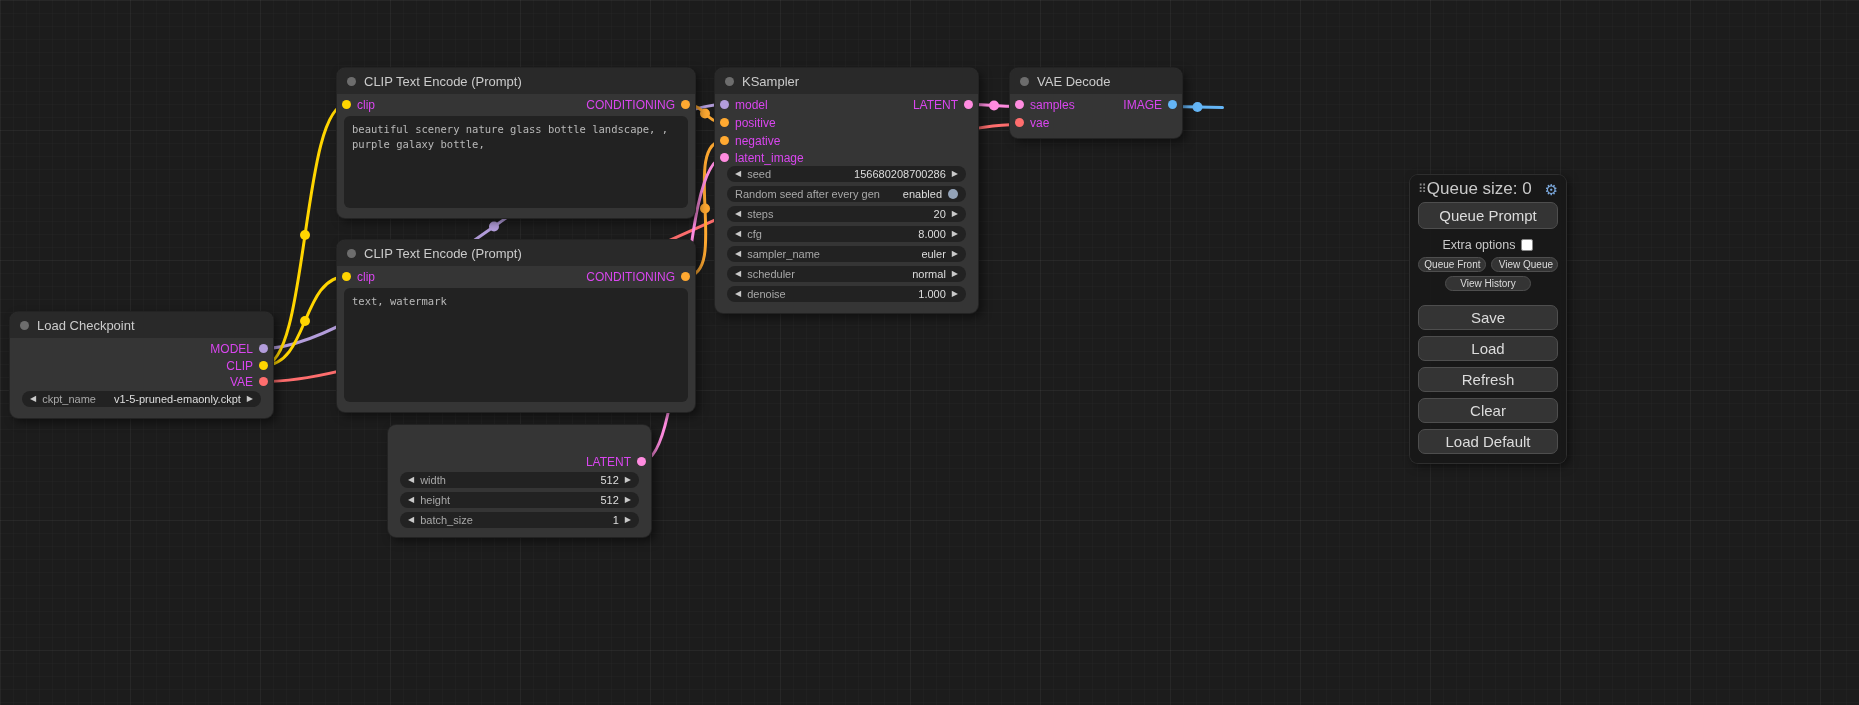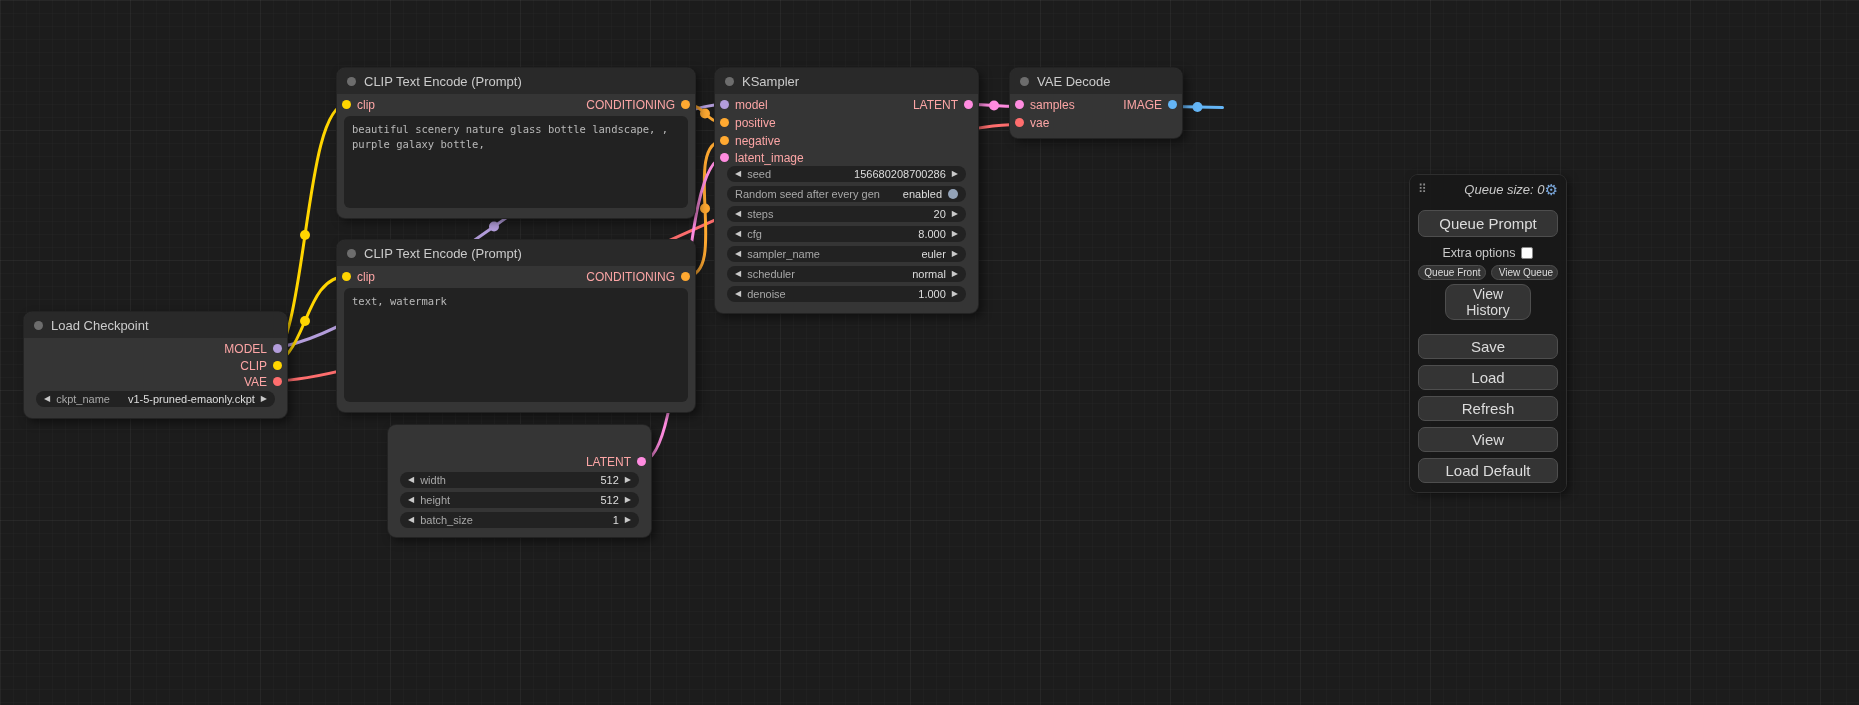--- a/index.html
+++ b/index.html
@@ -26,21 +26,21 @@
   .node{
     position:absolute;z-index:2;background:#353535;border-radius:8px;
     box-shadow:0 0 0 1px #232323, 4px 4px 10px rgba(0,0,0,.5);
   }
   .node-title{
     height:26px;background:#292929;border-radius:8px 8px 0 0;
     display:flex;align-items:center;gap:8px;padding:0 10px;
     color:#cbcbcb;font-size:13px;
   }
   .title-dot{width:9px;height:9px;border-radius:50%;background:#6d6d6d;flex:0 0 auto;}
-  .slot{position:absolute;height:17px;display:flex;align-items:center;gap:6px;color:#fca5a5;font-size:12px;}
+  .slot{position:absolute;height:17px;display:flex;align-items:center;gap:6px;color:#d946ef;font-size:12px;}
   .slot.in{left:5px;}
   .slot.out{right:5px;}
   .dot{width:9px;height:9px;border-radius:50%;flex:0 0 auto;}
   .dot.model{background:var(--model);} .dot.clip{background:var(--clip);}
   .dot.vae{background:var(--vae);} .dot.cond{background:var(--conditioning);}
   .dot.latent{background:var(--latent);} .dot.image{background:var(--image);}
 
   .widget{
     position:absolute;left:12px;right:12px;height:16px;background:#222;border-radius:8px;
     display:flex;align-items:center;gap:6px;padding:0 8px;font-size:11px;box-sizing:border-box;
@@ -56,34 +56,34 @@
     padding:6px 8px;resize:none;box-sizing:border-box;outline:none;
   }
 
   .qpanel{
     position:absolute;z-index:3;left:1410px;top:175px;width:156px;
     background:rgba(24,24,24,0.95);border-radius:8px;box-shadow:0 0 0 1px #2e2e2e,3px 3px 10px rgba(0,0,0,.55);
     padding:5px 8px 9px 8px;box-sizing:border-box;color:#ccc;
   }
   .qhead{display:flex;align-items:center;height:18px;}
   .drag-handle{color:#8a8a8a;font-size:12px;cursor:grab;}
-  .qsize{flex:1;text-align:right;font-size:13px;color:#c9c9c9;font-style:italic;}
+  .qsize{flex:1;text-align:left;font-size:17px;color:#c9c9c9;}
   .gear{color:var(--accent_gear);font-size:15px;line-height:1;cursor:pointer;}
   .btn{
     display:block;width:100%;box-sizing:border-box;background:#343434;border:1px solid #4e4e4e;
     border-radius:7px;color:#dcdcdc;text-align:center;cursor:pointer;
     font-family:"Liberation Sans",sans-serif;
   }
   .btn.big{font-size:15px;padding:3px 0;margin-top:6px;}
-  .btn.primary{font-size:15px;padding:4px 0;margin-top:12px;}
+  .btn.primary{font-size:15px;padding:4px 0;margin-top:4px;}
   .extra{display:flex;justify-content:center;align-items:center;gap:6px;margin-top:9px;font-size:12.5px;color:#c9c9c9;}
   .checkbox{width:10px;height:10px;background:#fff;border:1px solid #888;border-radius:2px;cursor:pointer;}
   .smallrow{display:flex;gap:5px;margin-top:5px;}
   .btn.small{font-size:10px;padding:1px 4px;border-radius:9px;text-align:right;}
-  .btn.history{width:86px;margin:4px auto 0 auto;font-size:14px;padding:1px 4px;border-radius:9px;}
+  .btn.history{width:86px;margin:4px auto 0 auto;font-size:10px;padding:1px 4px;border-radius:9px;}
   .gap{height:8px;}
 </style>
 </head>
 <body>
 
 <div class="canvas">
 
   <svg class="wires" width="1859" height="705">
     <path class="wire model" d="M 263.5 348.5 C 378 348.5 610 104.5 724.5 104.5"></path>
     <path class="wire clip" d="M 263.5 365.5 C 309 365.5 301 104.5 346.5 104.5"></path>
@@ -99,21 +99,21 @@
     <circle class="wdot clip" cx="305" cy="235" r="5"></circle>
     <circle class="wdot clip" cx="305" cy="321" r="5"></circle>
     <circle class="wdot vae" cx="641.5" cy="253" r="5"></circle>
     <circle class="wdot cond" cx="705" cy="113.5" r="5"></circle>
     <circle class="wdot cond" cx="705" cy="208.5" r="5"></circle>
     <circle class="wdot latent" cx="683" cy="309.5" r="5"></circle>
     <circle class="wdot latent" cx="994" cy="105.5" r="5"></circle>
     <circle class="wdot image" cx="1197.5" cy="107" r="5"></circle>
   </svg>
 
-  <div class="node" style="left:24px;top:312px;width:263px;height:106px;">
+  <div class="node" style="left:10px;top:312px;width:263px;height:106px;">
     <div class="node-title">
       <span class="title-dot"></span>
       <span>Load Checkpoint</span>
     </div>
     <div class="slot out" style="top:28px;">
       <span>MODEL</span>
       <span class="dot model"></span>
     </div>
     <div class="slot out" style="top:45px;">
       <span>CLIP</span>
@@ -290,17 +290,17 @@
     </div>
     <div class="smallrow">
       <button class="btn small">Queue Front</button>
       <button class="btn small">View Queue</button>
     </div>
     <button class="btn history">View History</button>
     <div class="gap"></div>
     <button class="btn big">Save</button>
     <button class="btn big">Load</button>
     <button class="btn big">Refresh</button>
-    <button class="btn big">View</button>
+    <button class="btn big">Clear</button>
     <button class="btn big">Load Default</button>
   </div>
 
 </div>
 
 </body></html>

